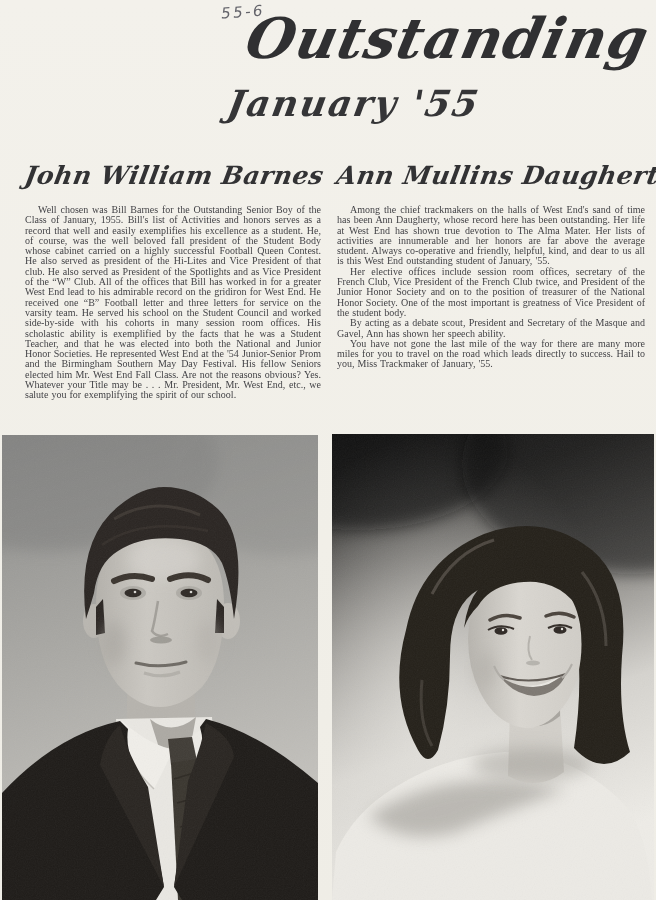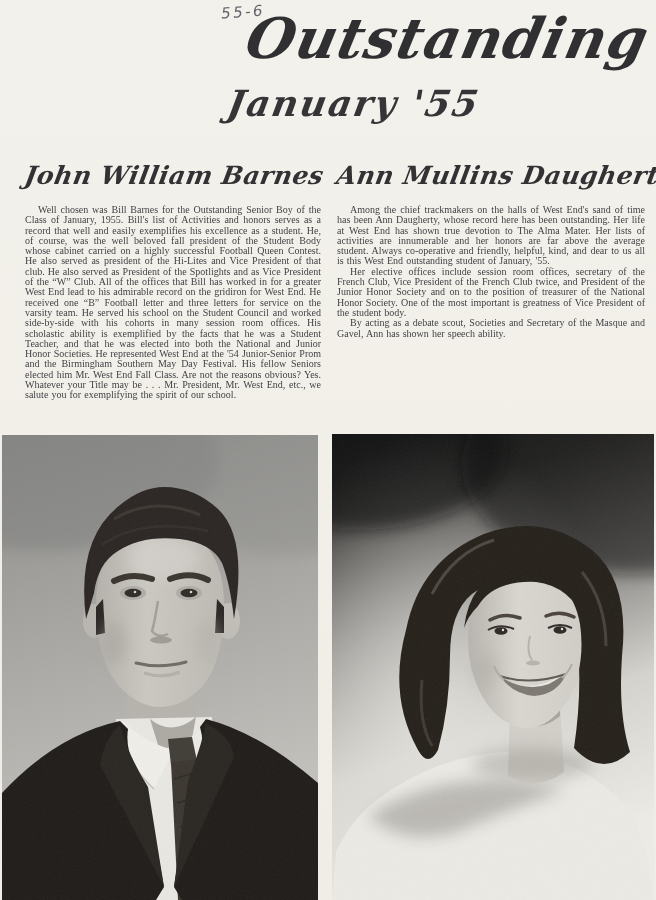--- a/index.html
+++ b/index.html
@@ -57,21 +57,22 @@
 
   <section class="col col-left">
     <h3 class="profile-heading">John William Barnes</h3>
     <p>Well chosen was Bill Barnes for the Outstanding Senior Boy of the Class of January, 1955. Bill's list of Activities and honors serves as a record that well and easily exemplifies his excellence as a student. He, of course, was the well beloved fall president of the Student Body whose cabinet carried on a highly successful Football Queen Contest. He also served as president of the Hi-Lites and Vice President of that club. He also served as President of the Spotlights and as Vice President of the “W” Club. All of the offices that Bill has worked in for a greater West End lead to his admirable record on the gridiron for West End. He received one “B” Football letter and three letters for service on the varsity team. He served his school on the Student Council and worked side-by-side with his cohorts in many session room offices. His scholastic ability is exemplified by the facts that he was a Student Teacher, and that he was elected into both the National and Junior Honor Societies. He represented West End at the '54 Junior-Senior Prom and the Birmingham Southern May Day Festival. His fellow Seniors elected him Mr. West End Fall Class. Are not the reasons obvious? Yes. Whatever your Title may be . . . Mr. President, Mr. West End, etc., we salute you for exemplifying the spirit of our school.</p>
   </section>
 
   <section class="col col-right">
     <h3 class="profile-heading">Ann Mullins Daugherty</h3>
     <p>Among the chief trackmakers on the halls of West End's sand of time has been Ann Daugherty, whose record here has been outstanding. Her life at West End has shown true devotion to The Alma Mater. Her lists of activities are innumerable and her honors are far above the average student. Always co-operative and friendly, helpful, kind, and dear to us all is this West End outstanding student of January, '55.</p>
     <p>Her elective offices include session room offices, secretary of the French Club, Vice President of the French Club twice, and President of the Junior Honor Society and on to the position of treasurer of the National Honor Society. One of the most important is greatness of Vice President of the student body.</p>
-    <p>By acting as a debate scout, Societies and Secretary of the Masque and Gavel, Ann has shown her speech ability.</p>
+    <p>By acting as a debate scout, President and Secretary of the Masque and Gavel, Ann has shown her speech ability.</p>
+    <p>You have not gone the last mile of the way for there are many more miles for you to travel on the road which leads directly to success. Hail to you, Miss Trackmaker of January, '55.</p>
   </section>
 
   <figure class="photo photo-left" role="img" aria-label="Black-and-white studio portrait of a young man with short dark hair wearing a dark suit, white spread-collar shirt and patterned tie">
     <svg viewBox="0 0 316 465" preserveAspectRatio="none" aria-hidden="true">
       <defs>
         <linearGradient id="bgL" x1="0" y1="0" x2="0.2" y2="1">
           <stop offset="0" stop-color="#8b8b89"></stop>
           <stop offset="0.45" stop-color="#a7a6a2"></stop>
           <stop offset="1" stop-color="#c9c7c2"></stop>
         </linearGradient>

